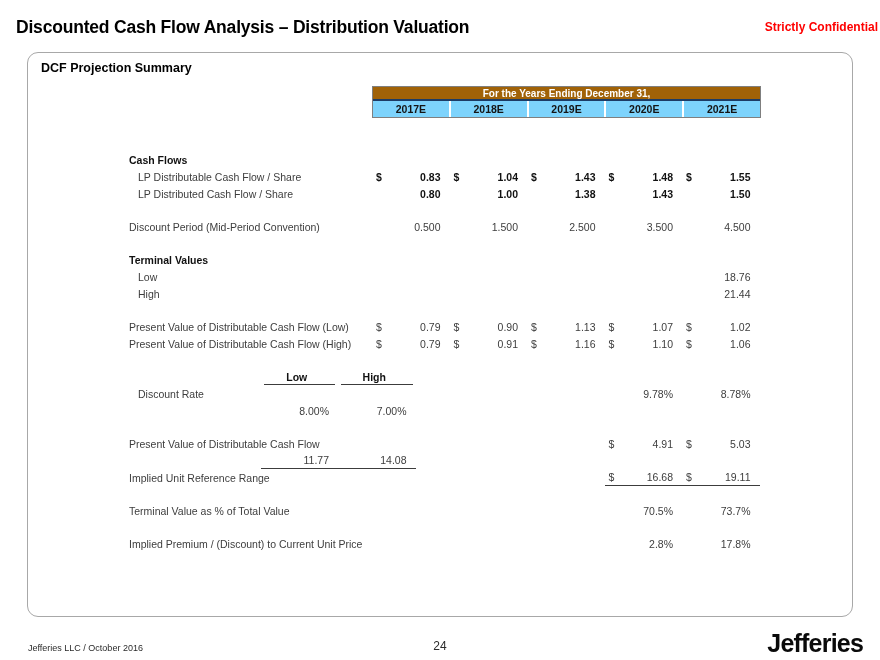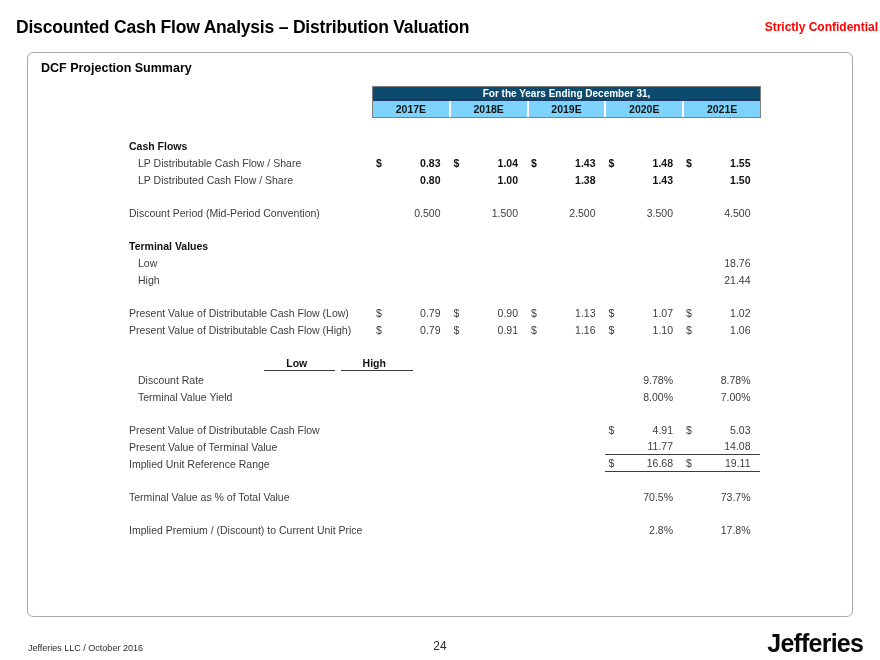--- a/index.html
+++ b/index.html
@@ -12,39 +12,39 @@
   .header-row {
     position:absolute; top:17px; left:16px; right:2px;
     display:flex; justify-content:space-between; align-items:center;
   }
   .title { font-size:17.5px; font-weight:bold; color:#000; letter-spacing:-0.2px; }
   .confidential { font-size:12px; font-weight:bold; color:#fe0000; padding-bottom:1px; }
 
   
   .panel {
     position:absolute; left:27px; top:52px; width:826px; height:565px;
-    border:1.5px solid #a8a8a8; border-radius:6px; background:#fff;
+    border:1.5px solid #a8a8a8; border-radius:11px; background:#fff;
   }
   .panel-title { position:absolute; top:8px; left:13px; font-size:12.5px; font-weight:bold; color:#000; }
 
   
   .year-header { position:absolute; left:344px; top:33px; width:389px; border:1px solid #7f7f7f; }
   .banner {
-    background:#0c4a6e; color:#fff; font-weight:bold; font-size:10px;
+    background:#a16207; color:#fff; font-weight:bold; font-size:10px;
     text-align:center; height:14px; line-height:14px; border-bottom:2px solid #1d3c65;
   }
   .year-cells { display:flex; background:#7dd3fc; }
   .year-cell {
     flex:1; text-align:center; font-weight:bold; font-size:10.5px; color:#141414;
     height:16px; line-height:16px; border-left:2px solid #fff;
   }
   .year-cell.first { border-left:none; }
 
   
-  #table-rows { position:absolute; left:0; top:84px; right:0; }
+  #table-rows { position:absolute; left:0; top:98px; right:0; }
   .row { display:flex; height:17px; font-size:10.5px; color:#3d3d3d; }
   .row.spacer { height:16px; }
   .label {
     width:344px; padding-left:101px; white-space:nowrap; overflow:visible;
     display:flex; align-items:center; height:100%;
   }
   .label.indent { padding-left:110px; }
   .label.sect { font-weight:bold; color:#111; }
   .cell {
     width:77.5px; height:100%; display:flex; align-items:center;
@@ -290,21 +290,20 @@
           <div class="cell c3">
             <span class="dollar"></span>
             <span class="val">9.78%</span>
           </div>
           <div class="cell c4">
             <span class="dollar"></span>
             <span class="val">8.78%</span>
           </div>
         </div>
         <div class="row">
-          <div class="label indent">Terminal Value Yield</div>
           <div class="cell c0">
             <span class="dollar"></span>
             <span class="val"></span>
           </div>
           <div class="cell c1">
             <span class="dollar"></span>
             <span class="val"></span>
           </div>
           <div class="cell c2">
             <span class="dollar"></span>
@@ -337,21 +336,20 @@
           <div class="cell c3">
             <span class="dollar">$</span>
             <span class="val">4.91</span>
           </div>
           <div class="cell c4">
             <span class="dollar">$</span>
             <span class="val">5.03</span>
           </div>
         </div>
         <div class="row rule-below">
-          <div class="label">Present Value of Terminal Value</div>
           <div class="cell c0">
             <span class="dollar"></span>
             <span class="val"></span>
           </div>
           <div class="cell c1">
             <span class="dollar"></span>
             <span class="val"></span>
           </div>
           <div class="cell c2">
             <span class="dollar"></span>

